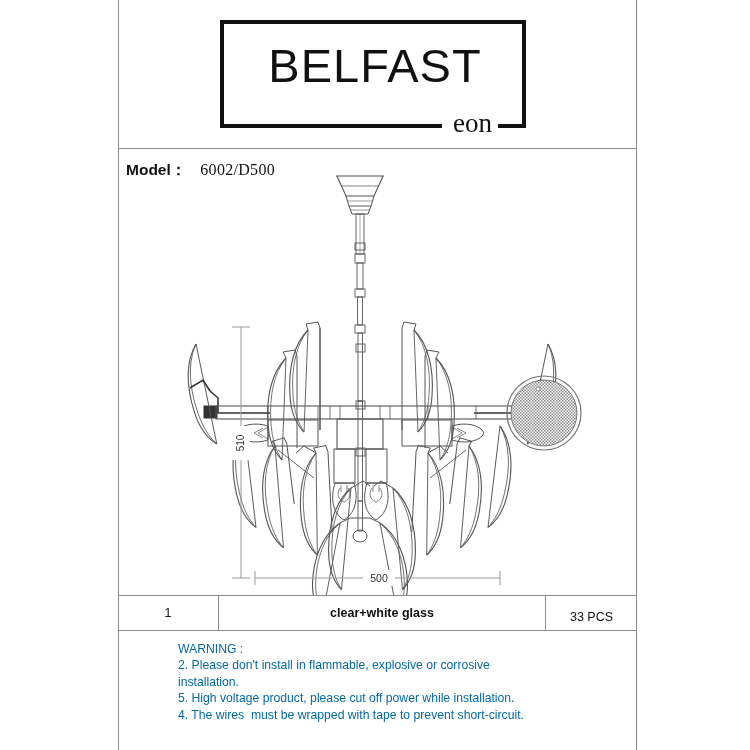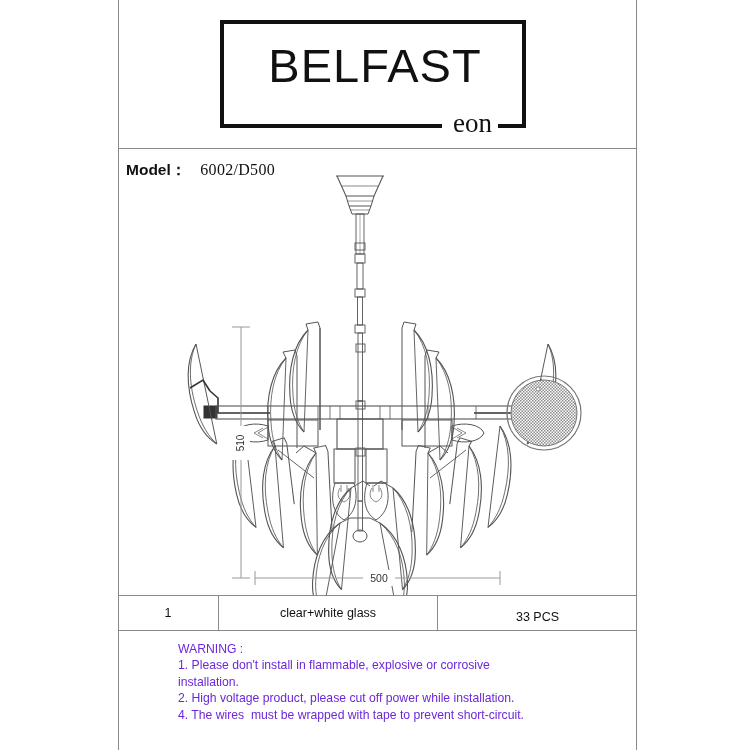--- a/index.html
+++ b/index.html
@@ -128,33 +128,33 @@
   .cell {
     display: flex;
     align-items: center;
     justify-content: center;
     font-family: "Liberation Sans", sans-serif;
     font-size: 12.5px;
     color: #111111;
     box-sizing: border-box;
   }
   .cell-qty  { width: 100px; }
-  .cell-desc { width: 220px; border-left: 1.2px solid #8a8a8a; border-right: 1.2px solid #8a8a8a; }
+  .cell-desc { width: 328px; border-left: 1.2px solid #8a8a8a; border-right: 1.2px solid #8a8a8a; font-weight: bold; }
   .cell-pcs  { flex: 1; margin-top: 8px; }
 
   
   .warning {
     position: absolute;
     left: 178px;
     top: 641px;
     width: 420px;
     font-family: "Liberation Sans", sans-serif;
     font-size: 12.2px;
     line-height: 16.4px;
-    color: #6d28d9;
+    color: #0369a1;
   }
   .warning div { white-space: pre-wrap; }
 </style>
 </head>
 <body>
 
 <div id="sheet">
 
   <div class="frame"></div>
   <div class="hrule" id="rule-logo"></div>
@@ -404,19 +404,19 @@
   </div>
 
   <div class="tablerow">
     <div class="cell cell-qty">1</div>
     <div class="cell cell-desc">clear+white glass</div>
     <div class="cell cell-pcs">33 PCS</div>
   </div>
 
   <div class="warning">
     <div>WARNING :</div>
-    <div>1. Please don't install in flammable, explosive or corrosive</div>
+    <div>2. Please don't install in flammable, explosive or corrosive</div>
     <div>installation.</div>
-    <div>2. High voltage product, please cut off power while installation.</div>
+    <div>5. High voltage product, please cut off power while installation.</div>
     <div>4. The wires  must be wrapped with tape to prevent short-circuit.</div>
   </div>
 
 </div>
 
 </body></html>

